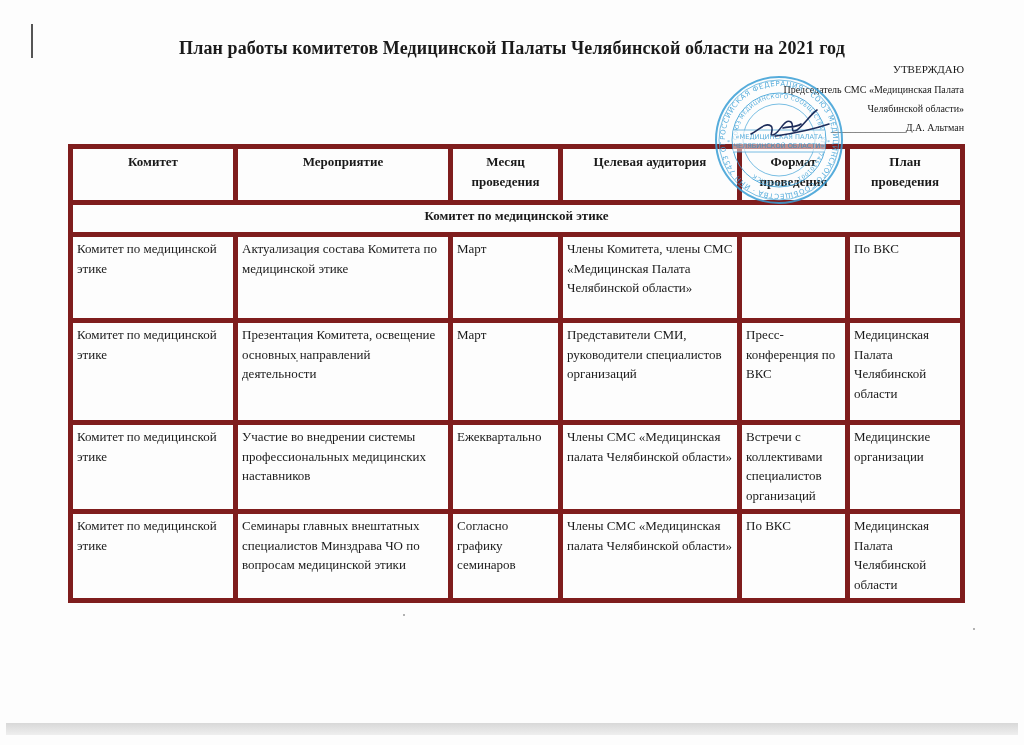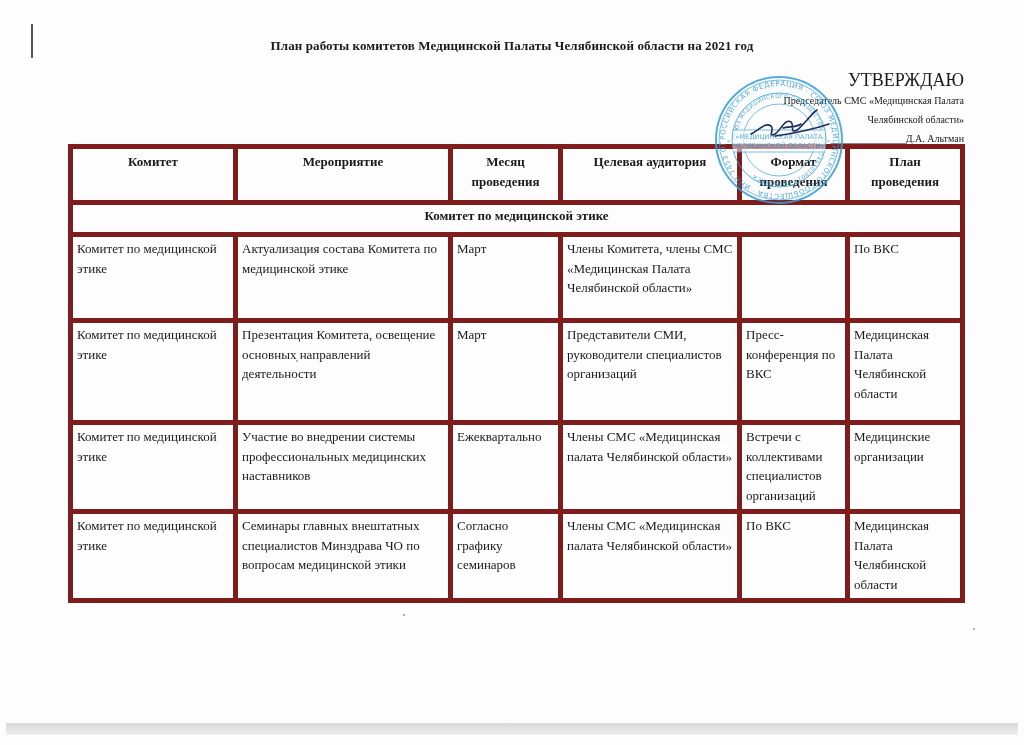--- a/index.html
+++ b/index.html
@@ -32,34 +32,33 @@
       height: 12px;
       background: linear-gradient(to bottom, #d8d8d8, #efefef);
     }
     .doc-title {
       position: absolute;
       left: 0;
       width: 1024px;
       top: 38px;
       text-align: center;
       font-weight: bold;
-      font-size: 13px;
+      font-size: 18px;
       letter-spacing: 0.1px;
     }
     .approve {
       position: absolute;
       right: 60px;
       top: 58px;
       text-align: right;
       line-height: 19px;
     }
     .approve .approve-head {
-      font-size: 18px;
+      font-size: 11px;
       line-height: 22px;
-      margin-top: 11px;
     }
     .approve .approve-line {
       font-size: 10px;
     }
     .stamp {
       position: absolute;
       left: 713px;
       top: 74px;
       width: 132px;
       height: 132px;

